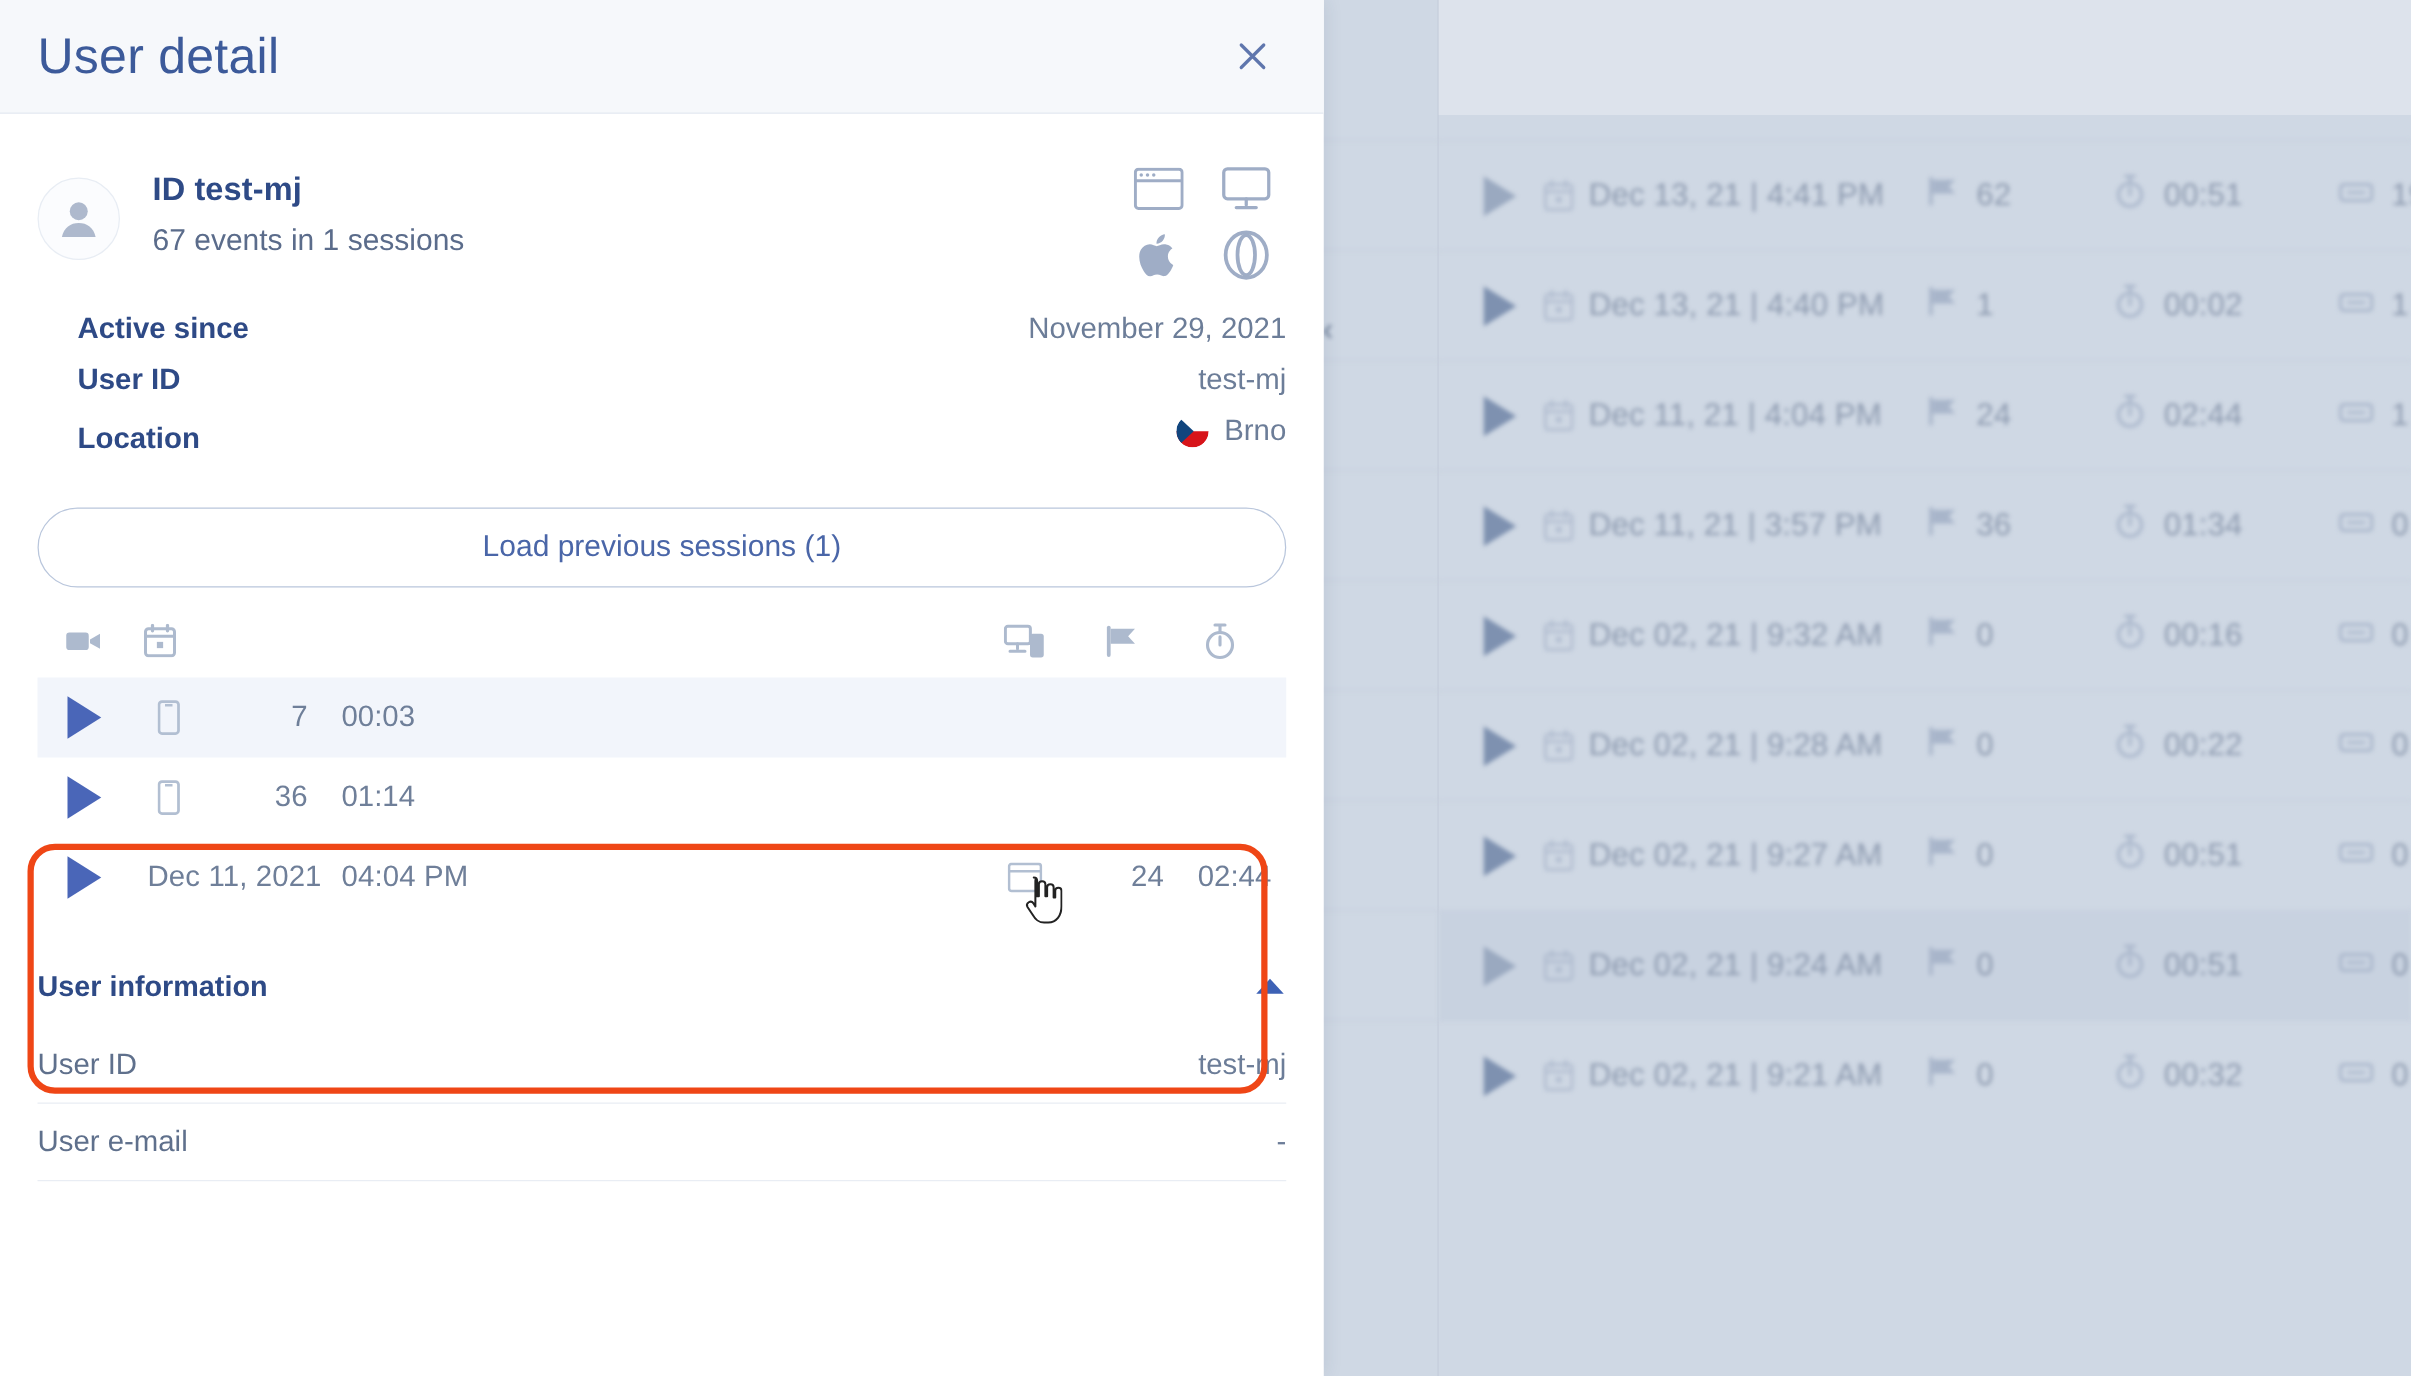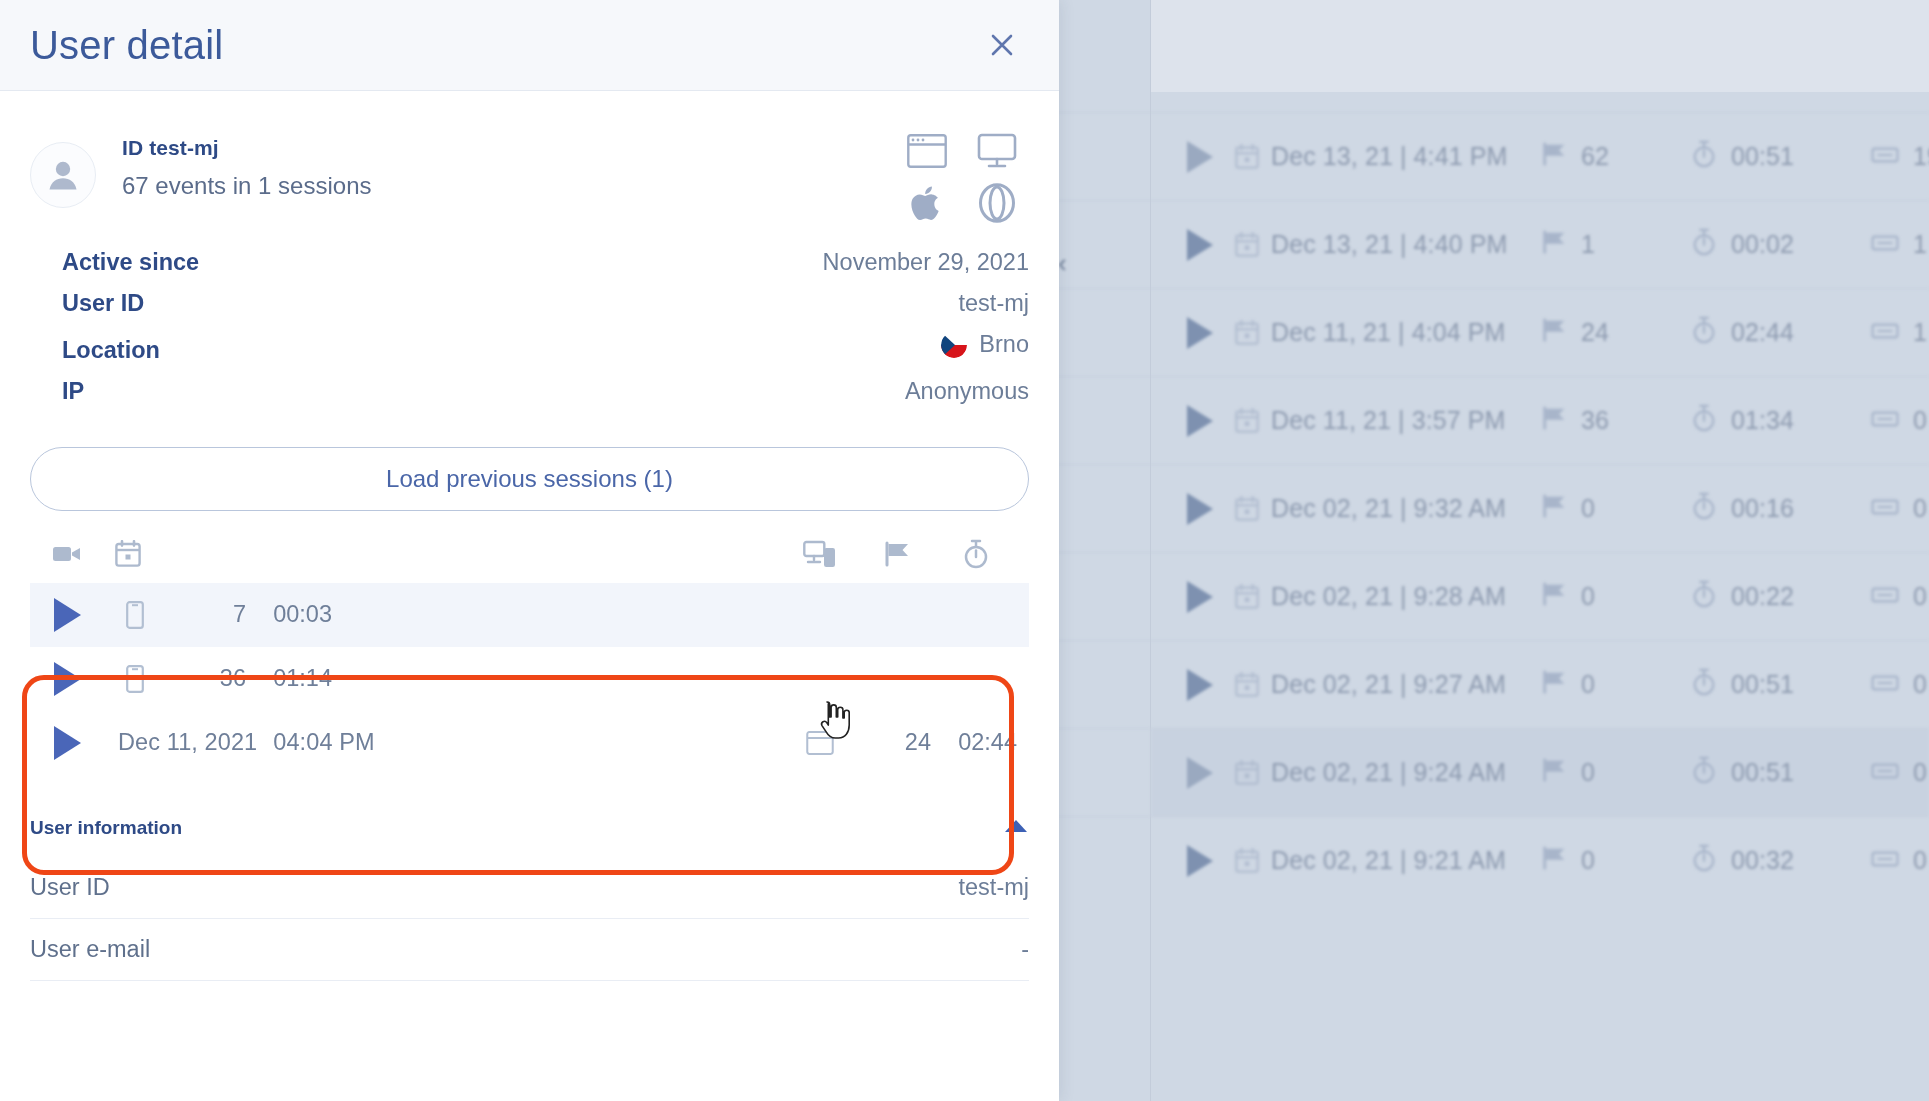--- a/index.html
+++ b/index.html
@@ -97,21 +97,21 @@
     position: relative;
   }
   .avatar {
     width: 66px; height: 66px; border-radius: 50%;
     background: #fbfcfe; border: 1px solid #e8edf4;
     display: flex; align-items: center; justify-content: center;
     flex: 0 0 auto; margin-top: 6px;
   }
   .user-meta { margin-left: 26px; }
   .user-id {
-    font-size: 21px; font-weight: bold; color: #2e4a86; letter-spacing: .1px;
+    font-size: 26px; font-weight: bold; color: #2e4a86; letter-spacing: .1px;
   }
   .user-sub {
     font-size: 24px; color: #5b6c8b; margin-top: 12px;
   }
   .device-icons {
     position: absolute; right: 8px; top: 42px;
     display: grid; grid-template-columns: 48px 48px; gap: 10px 22px;
     align-items: center; justify-items: center;
   }
 
@@ -171,21 +171,21 @@
     border: 5px solid #ef4616; border-radius: 22px;
     pointer-events: none;
   }
 
   
   .section {
     margin-top: 42px;
   }
   .section-head {
     display: flex; align-items: center; justify-content: space-between;
-    font-size: 19px; color: #2e4a86; font-weight: bold;
+    font-size: 23px; color: #2e4a86; font-weight: bold;
     padding-bottom: 18px; cursor: pointer;
   }
   .kv-row {
     display: flex; align-items: center; justify-content: space-between;
     font-size: 23.5px; color: #5f7characters;
     height: 62px; border-bottom: 1px solid #e9edf4;
   }
   .kv-row { color: #5f708c; }
   .kv-v { color: #6c7d98; }
 
@@ -608,26 +608,20 @@
                   </clipPath>
                   <g clip-path="url(#cpflag)">
                     <rect x="0" y="0" width="26" height="13" fill="#ffffff"></rect>
                     <rect x="0" y="13" width="26" height="13" fill="#d7141a"></rect>
                     <path d="M0 0 L14 13 L0 26 Z" fill="#11457e"></path>
                   </g>
                 </svg></span>
               <span>Brno</span>
             </span>
           </div>
-          <div class="info-row">
-            <span class="info-k">IP</span>
-            <span class="info-v">
-              <span>Anonymous</span>
-            </span>
-          </div>
         </div>
 
       <div class="load-btn">Load previous sessions (1)</div>
 
       <div class="sess-head">
         <div class="sh-cam">
           <svg width="30" height="22" viewBox="0 0 30 22" aria-hidden="true">
             <rect x="1" y="4" width="18" height="14" rx="2.5" fill="#adbace"></rect>
             <path d="M20 9.5 L28 5 V17 L20 12.5 Z" fill="#adbace"></path>
           </svg>

